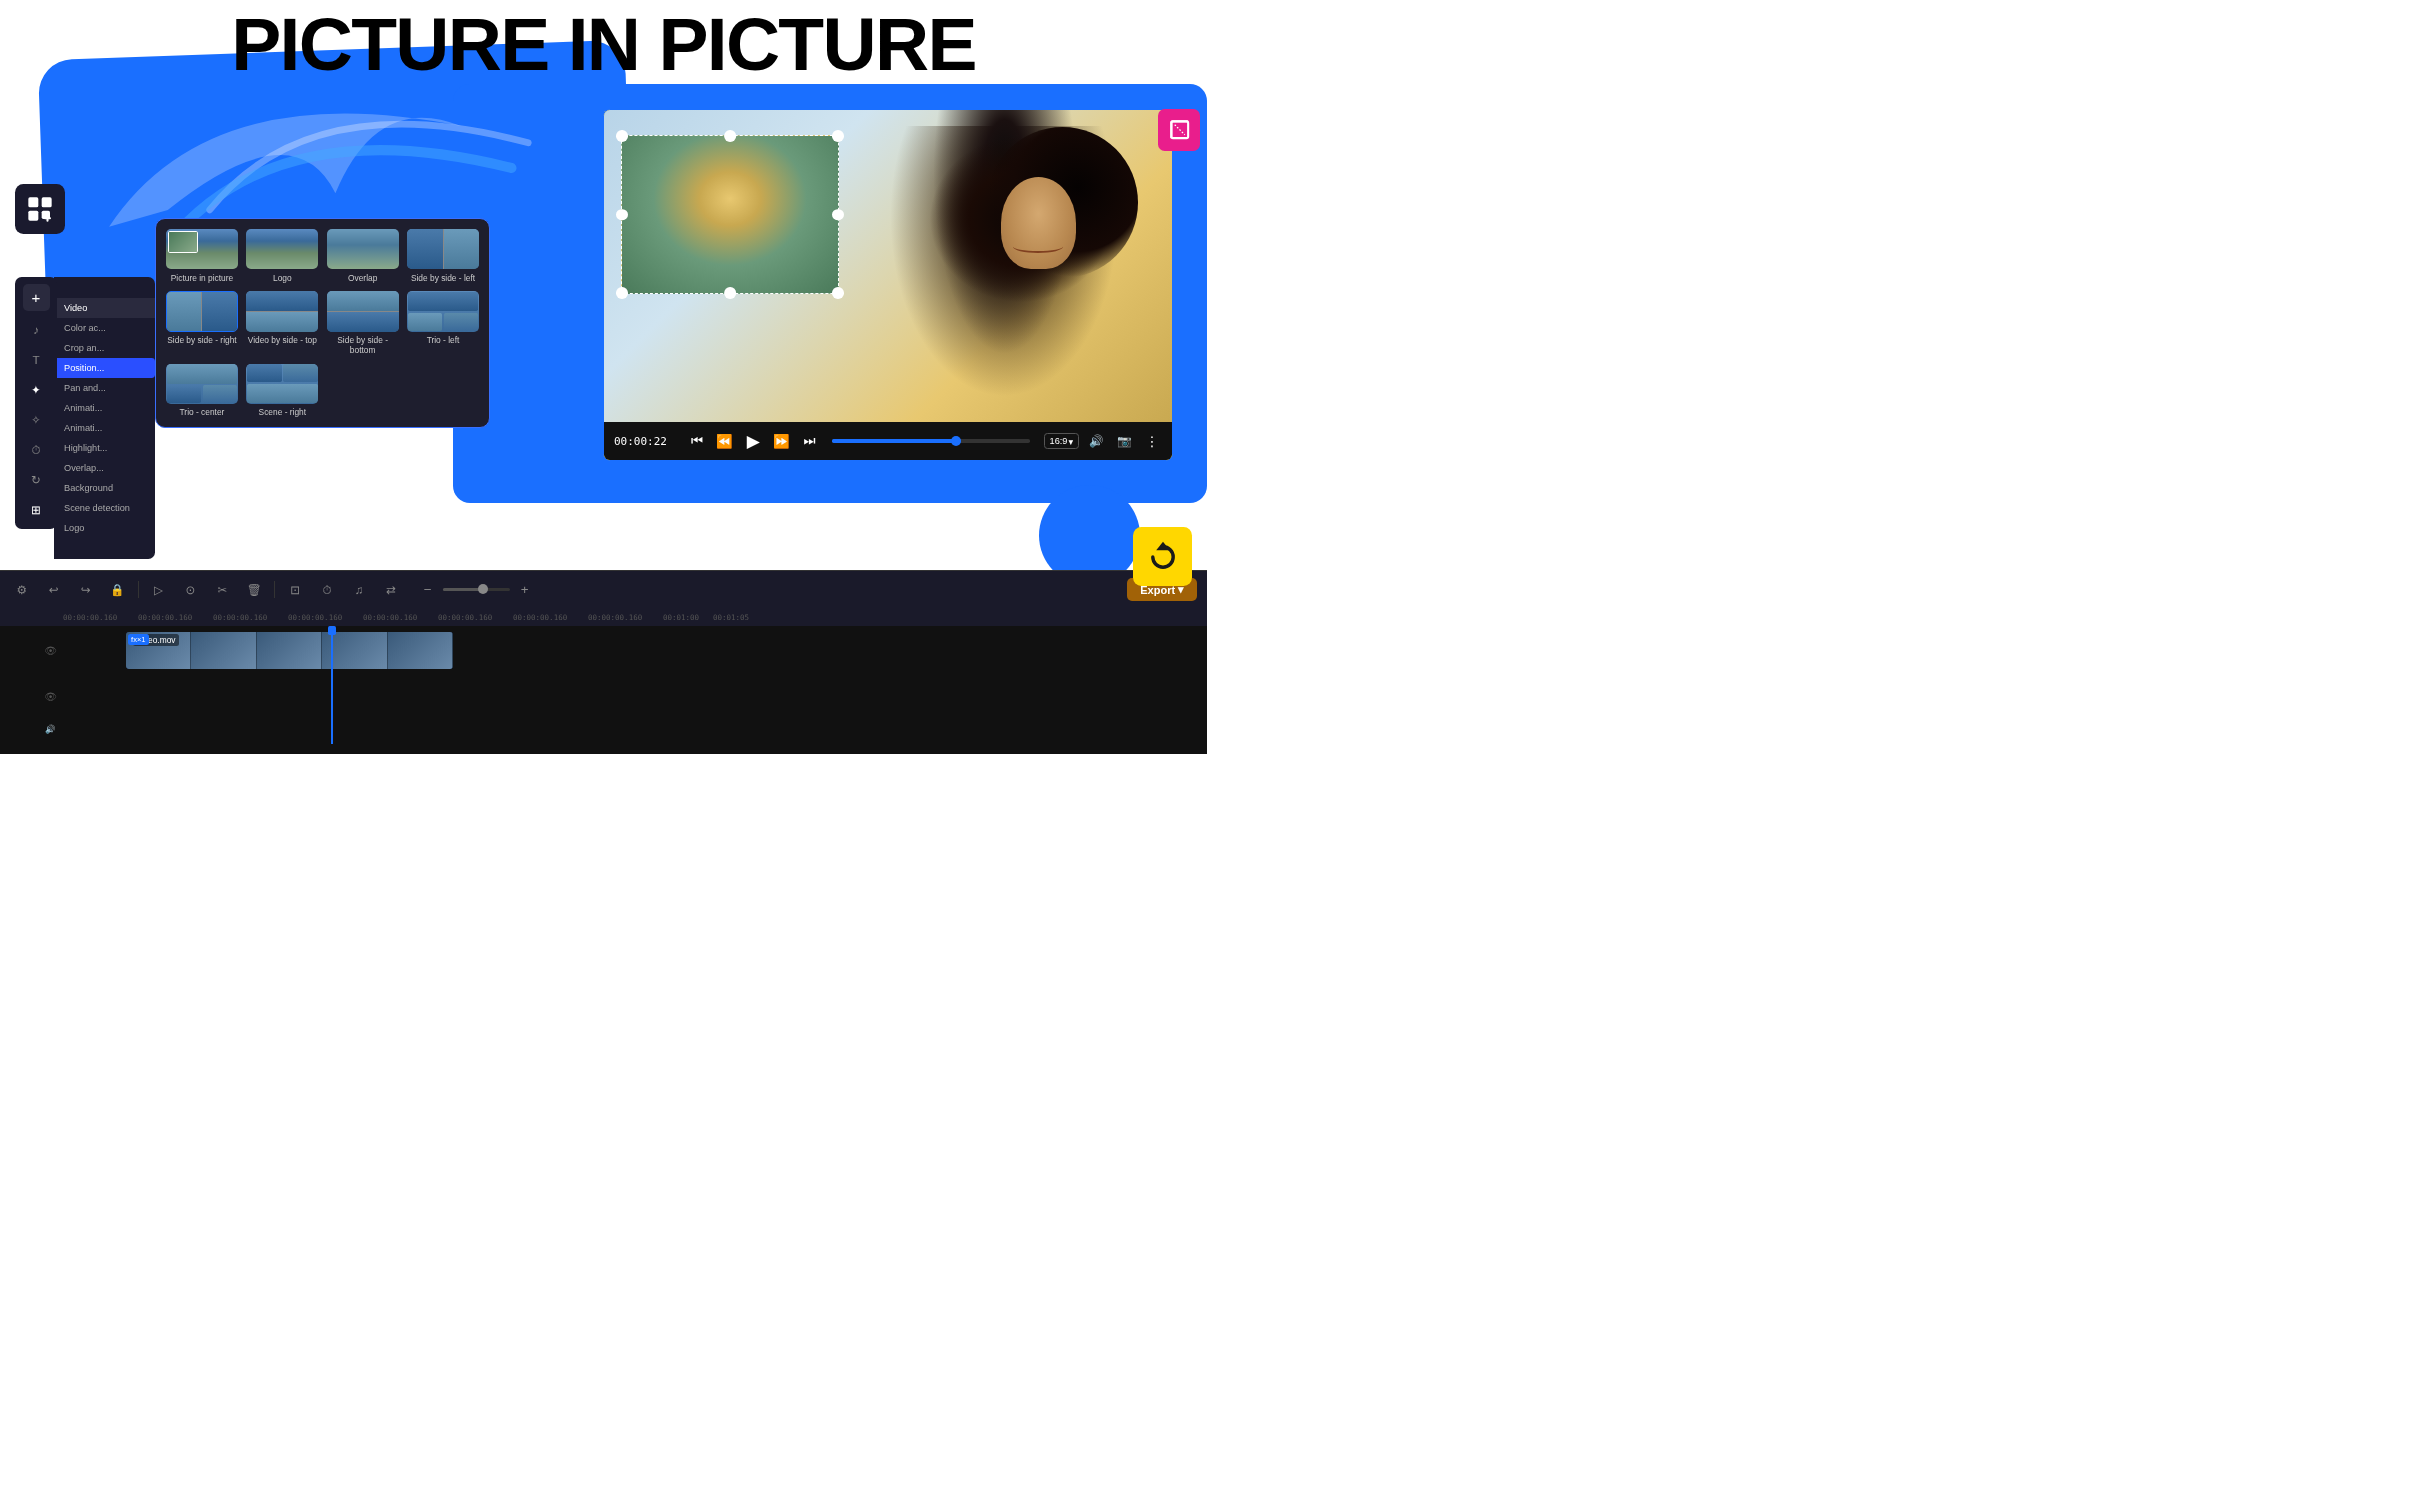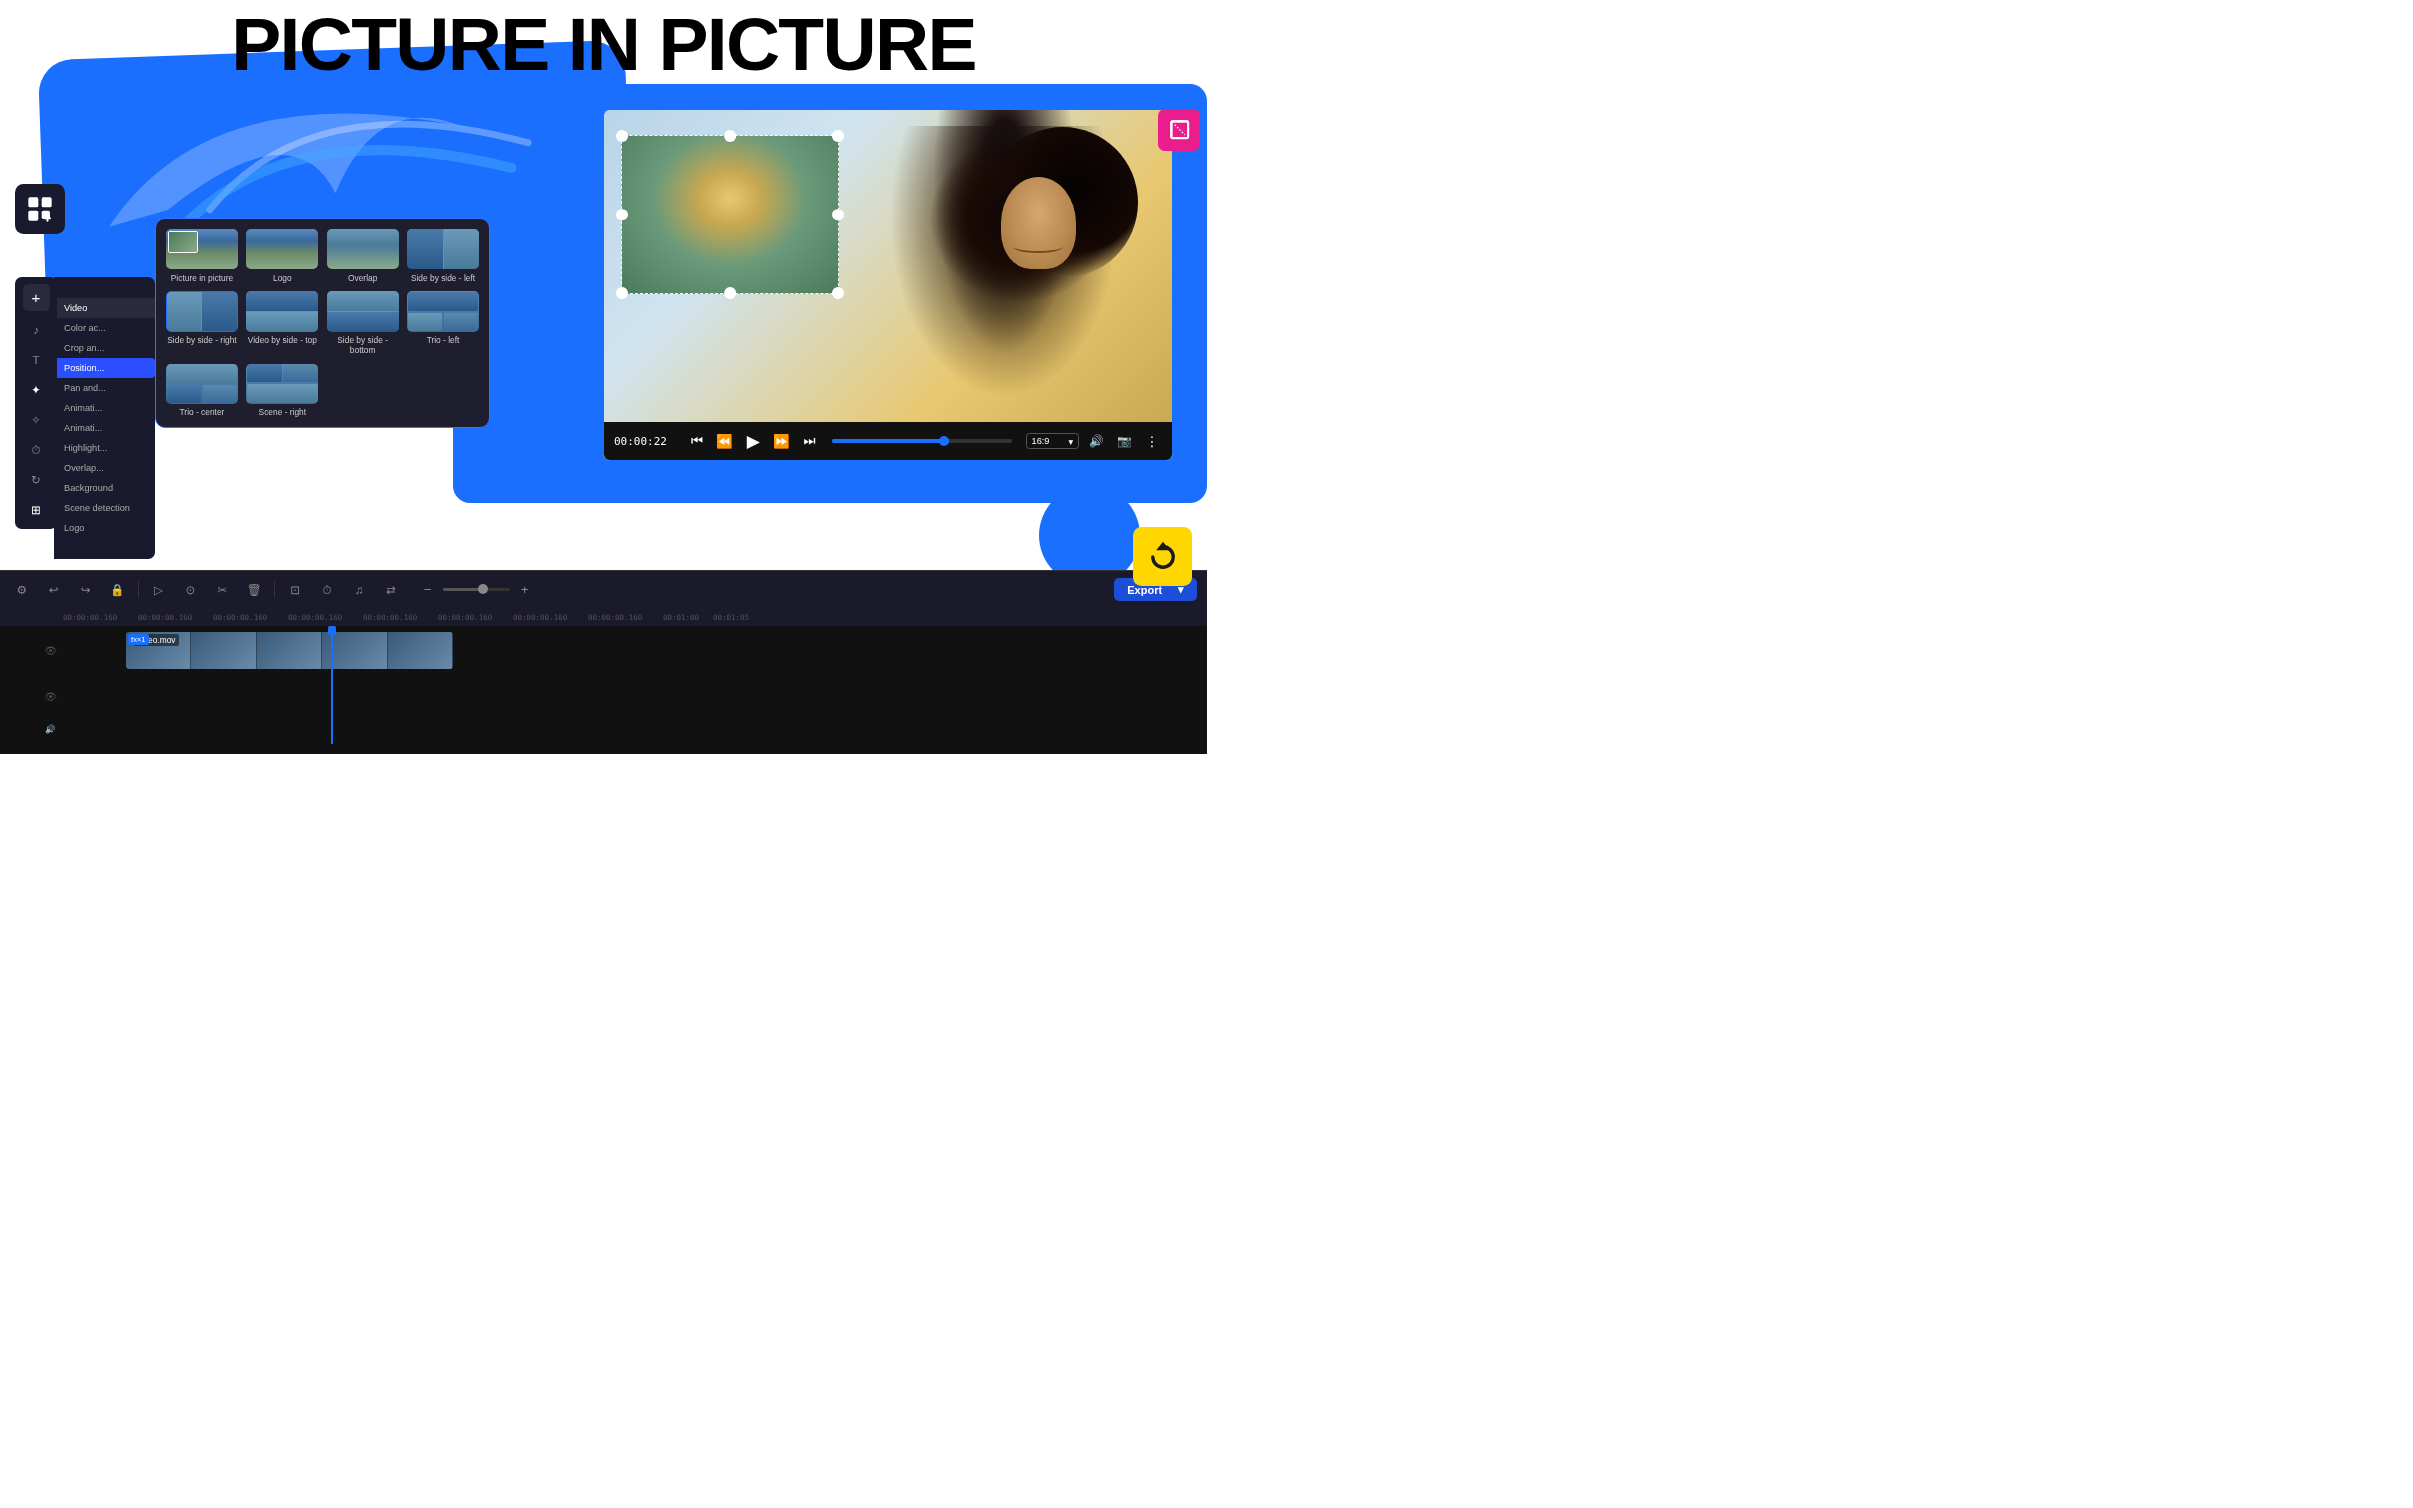--- a/index.html
+++ b/index.html
@@ -295,21 +295,21 @@
     }
     .aspect-btn {
       color: #fff;
       font-size: 9.2px;
       border: 0.8px solid #555;
       border-radius: 3.4px;
       padding: 1.7px 5px;
       cursor: pointer;
       display: flex;
       align-items: center;
-      gap: 19px;
+      gap: 1px;
     }
 
     
     .crop-btn {
       position: absolute;
       top: 109px;
       right: 6.7px;
       width: 42px;
       height: 42px;
       background: #e91e8c;
@@ -369,30 +369,30 @@
       justify-content: center;
       border-radius: 3.4px;
     }
     .tl-separator {
       width: 0.8px;
       height: 17px;
       background: #333;
     }
     .export-btn {
       margin-left: auto;
-      background: #1d4ed8;
+      background: #a16207;
       color: #fff;
       font-size: 11px;
       font-weight: bold;
       padding: 5px 13.4px;
       border-radius: 5px;
       cursor: pointer;
       display: flex;
       align-items: center;
-      gap: 16px;
+      gap: 3px;
       font-family: Arial, sans-serif;
     }
     .zoom-controls {
       display: flex;
       align-items: center;
       gap: 5px;
       margin-left: 6.7px;
     }
     .zoom-btn {
       color: #888;

